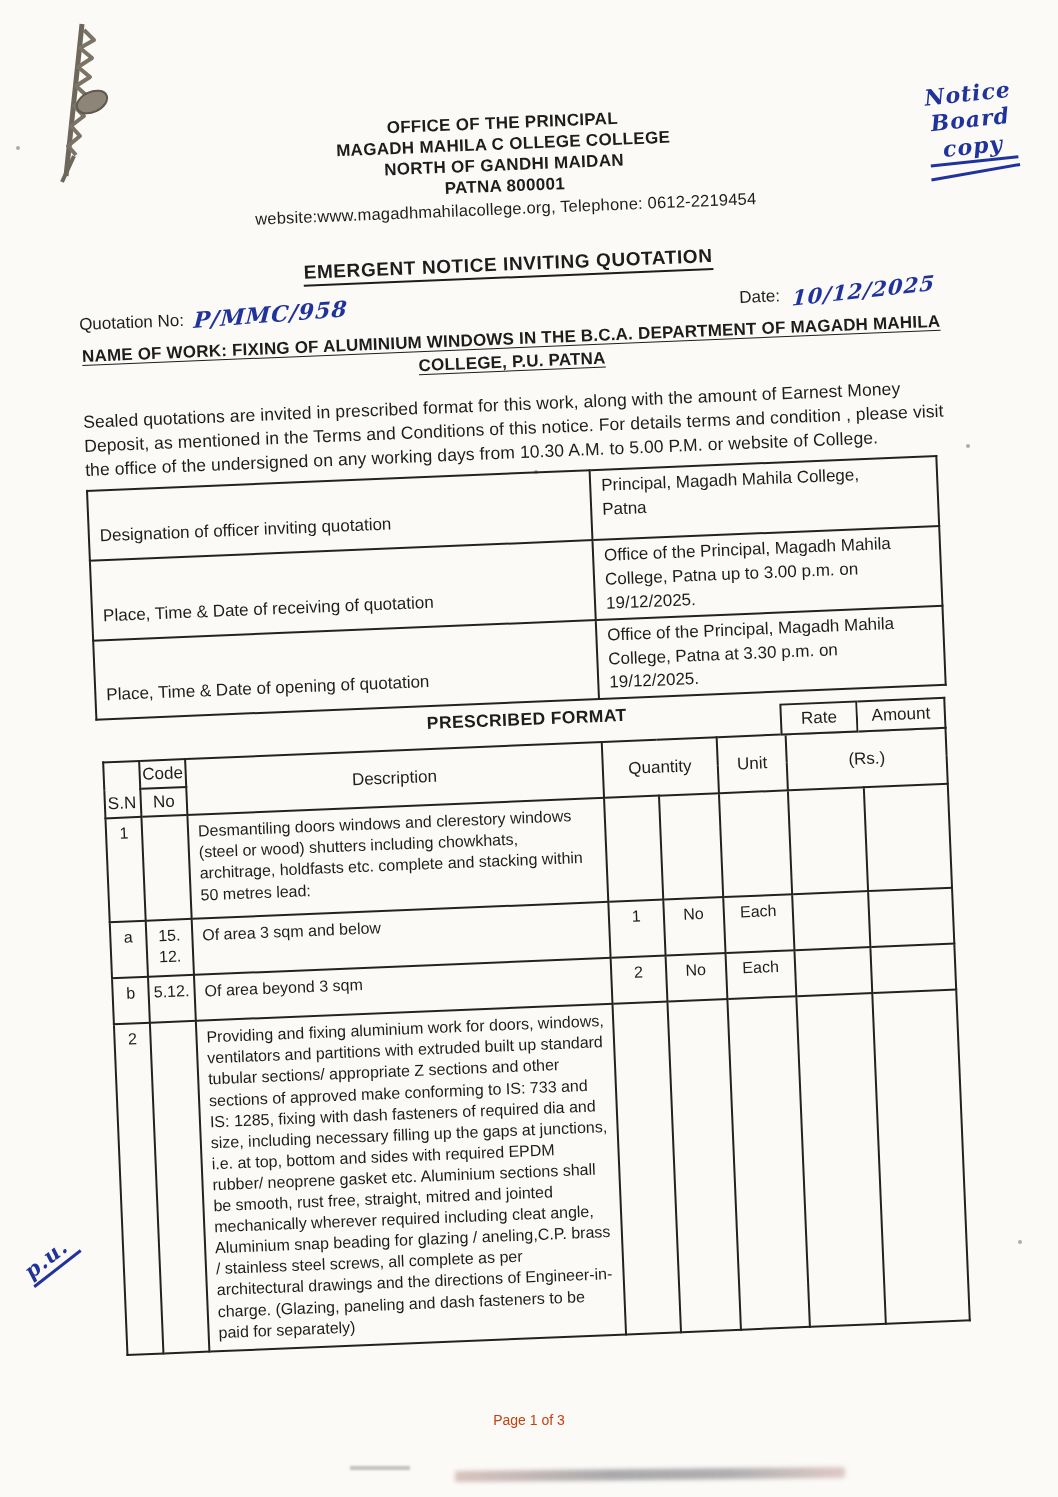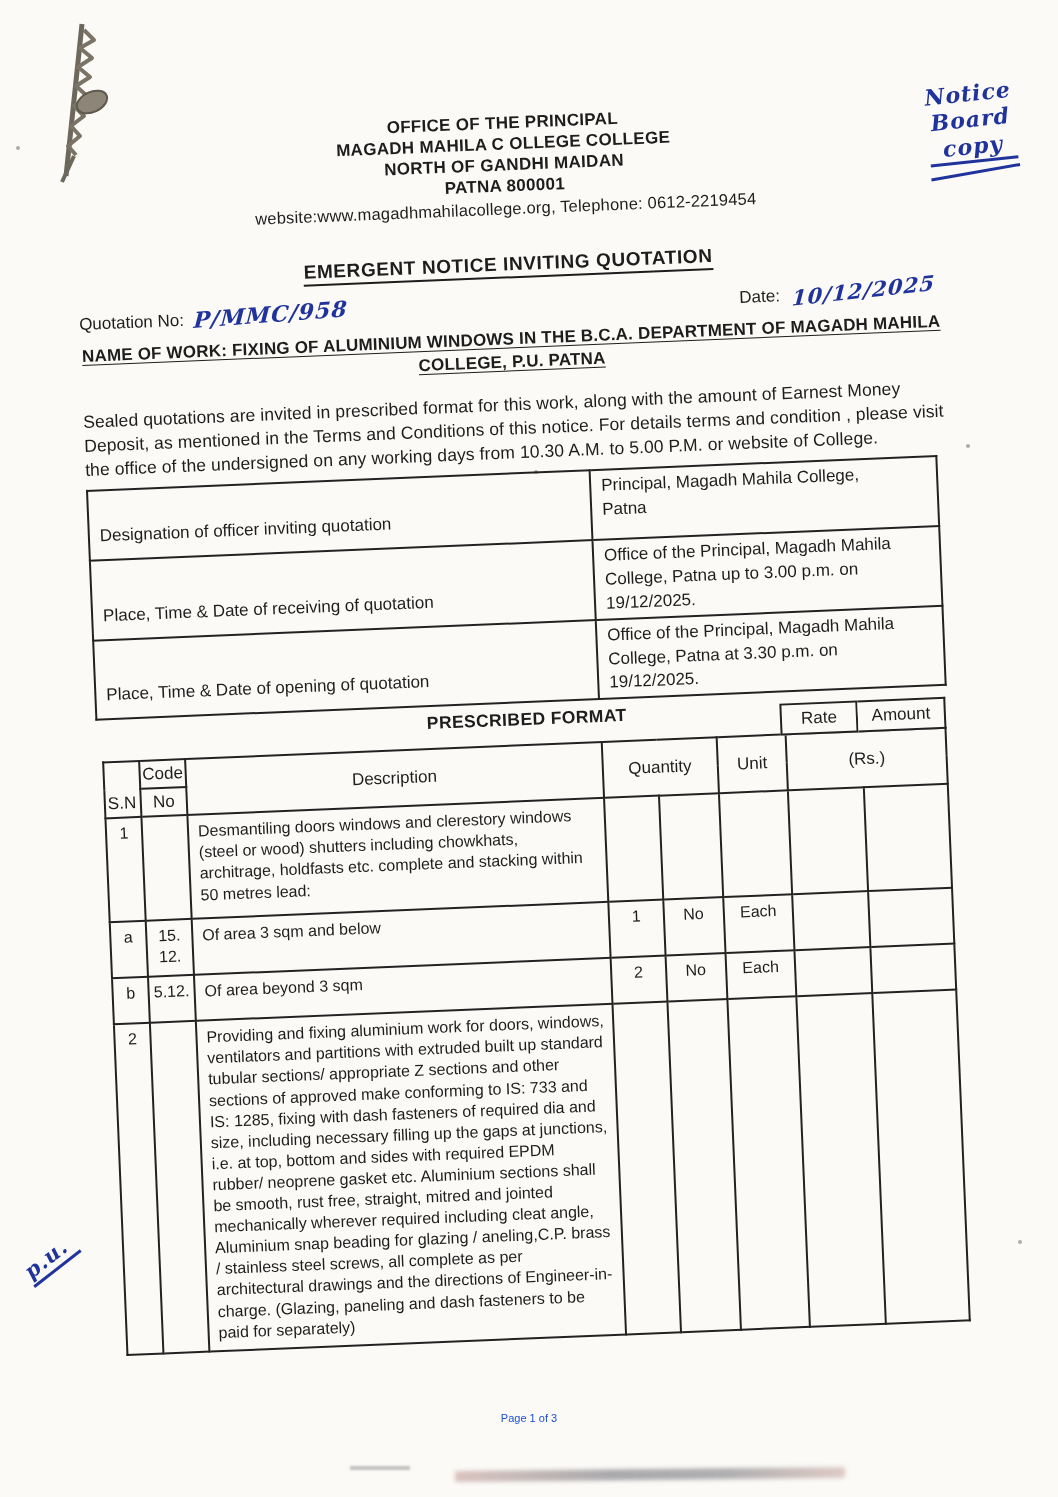--- a/index.html
+++ b/index.html
@@ -114,21 +114,21 @@
   .fmt-table .th-sn { vertical-align: bottom; text-align: left; padding: 0 0 3px 2px; }
   .fmt-table .th-mid { text-align: center; vertical-align: middle; }
   .fmt-table td { font-size: 16px; vertical-align: top; line-height: 1.32; }
   .fmt-table .cell-c { text-align: center; padding-top: 4px; }
   .fmt-table .cell-desc { padding: 5px 8px 7px 9px; }
   .fmt-table .pre { white-space: pre-line; }
   .fmt-table .row-1 { height: 104px; }
   .fmt-table .row-a { height: 56px; }
   .fmt-table .row-b { height: 46px; }
 
-  .page-num { position: absolute; left: 0; right: 0; top: 1412px; text-align: center; font-size: 11px; color: #1d4ed8; }
+  .page-num { position: absolute; left: 0; right: 0; top: 1412px; text-align: center; font-size: 14px; color: #c2410c; }
 </style>
 </head>
 <body>
 
 <div class="page">
 
   <div class="staple">
     <svg width="78" height="170" viewBox="0 0 78 170">
       <path d="M38 8 L22 160" stroke="#6d675c" stroke-width="5" fill="none"></path>
       <path d="M44 10 L28 162" stroke="#9a938а" stroke-width="2" fill="none"></path>

